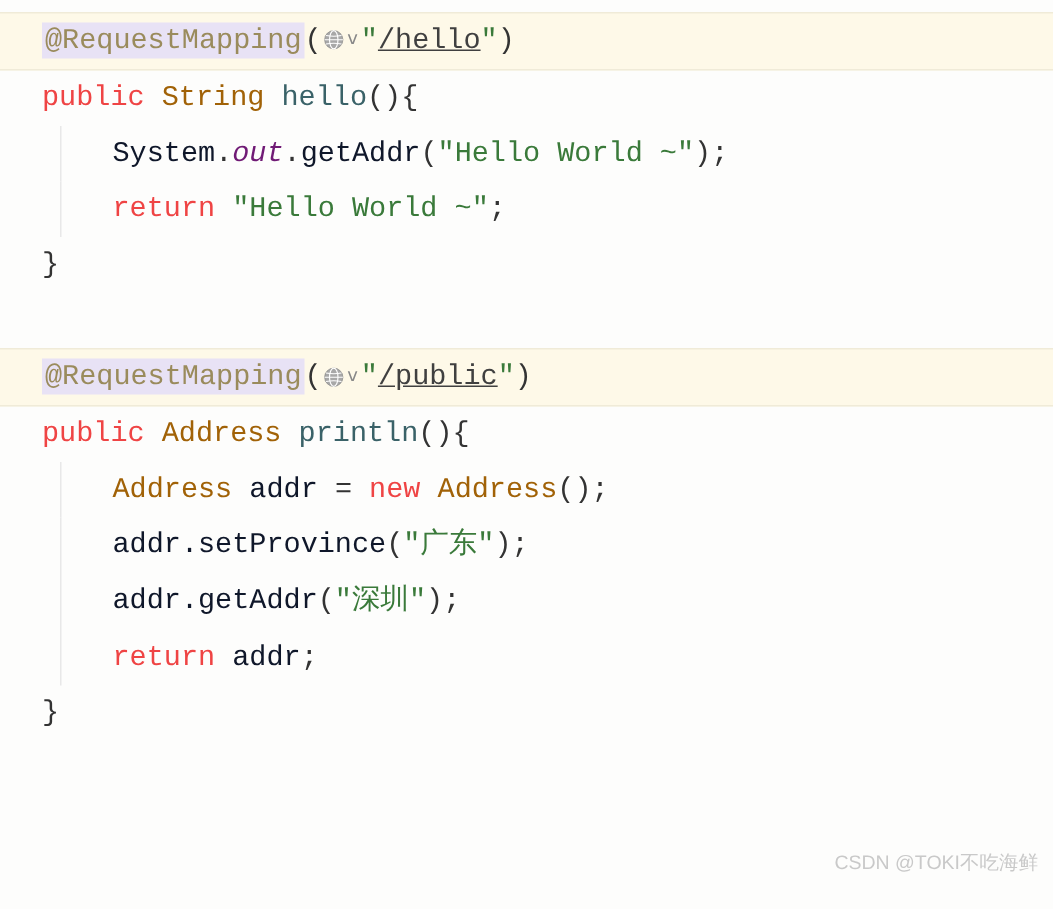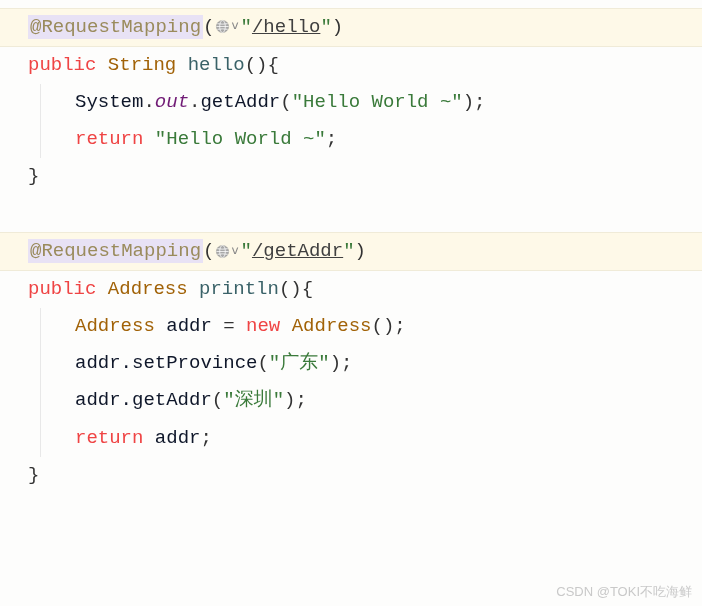--- a/index.html
+++ b/index.html
@@ -61,21 +61,21 @@
       vertical-align: middle;
     }
     .indent-guide {
       border-left: 1px solid #e8e8e8;
       margin-left: 12px;
       padding-left: 34px;
       display: inline-block;
     }
     .watermark {
       position: absolute;
-      bottom: 2px;
+      bottom: 19px;
       right: 10px;
       font-size: 13px;
       color: #c9c9c9;
       font-family: Arial, sans-serif;
     }
   </style>
 </head>
 <body>
 
 <div class="code-line annotation-line"><span class="highlight-bg"><span class="annotation">@RequestMapping</span></span><span class="paren">(</span><span class="globe-icon"><svg viewBox="0 0 16 16">
@@ -89,21 +89,21 @@
 <div class="code-line"><span class="indent-guide"><span class="identifier">System</span><span class="operator">.</span><span class="static-field">out</span><span class="operator">.</span><span class="identifier">getAddr</span><span class="paren">(</span><span class="string">"Hello World ~"</span><span class="paren">);</span></span></div>
 <div class="code-line"><span class="indent-guide"><span class="keyword">return</span> <span class="string">"Hello World ~"</span><span class="operator">;</span></span></div>
 <div class="code-line"><span class="paren">}</span></div>
 <div class="code-line"> </div>
 <div class="code-line annotation-line"><span class="highlight-bg"><span class="annotation">@RequestMapping</span></span><span class="paren">(</span><span class="globe-icon"><svg viewBox="0 0 16 16">
         <circle cx="8" cy="8" r="6.5" fill="#a8a8a8" stroke="#888" stroke-width="0.5"></circle>
         <ellipse cx="8" cy="8" rx="3" ry="6.5" fill="none" stroke="#fff" stroke-width="0.8"></ellipse>
         <line x1="1.5" y1="8" x2="14.5" y2="8" stroke="#fff" stroke-width="0.8"></line>
         <path d="M2.5 5 Q8 6 13.5 5" fill="none" stroke="#fff" stroke-width="0.8"></path>
         <path d="M2.5 11 Q8 10 13.5 11" fill="none" stroke="#fff" stroke-width="0.8"></path>
-      </svg></span><span class="chevron">ⅴ</span><span class="string">"</span><span class="url-path">/getAddr</span><span class="string">"</span><span class="paren">)</span></div>
+      </svg></span><span class="chevron">ⅴ</span><span class="string">"</span><span class="url-path">/public</span><span class="string">"</span><span class="paren">)</span></div>
 <div class="code-line"><span class="keyword">public</span> <span class="type">Address</span> <span class="method-name">println</span><span class="paren">(){</span></div>
 <div class="code-line"><span class="indent-guide"><span class="type">Address</span> <span class="identifier">addr</span> <span class="operator">=</span> <span class="keyword">new</span> <span class="type">Address</span><span class="paren">();</span></span></div>
 <div class="code-line"><span class="indent-guide"><span class="identifier">addr.setProvince</span><span class="paren">(</span><span class="string">"广东"</span><span class="paren">);</span></span></div>
 <div class="code-line"><span class="indent-guide"><span class="identifier">addr.getAddr</span><span class="paren">(</span><span class="string">"深圳"</span><span class="paren">);</span></span></div>
 <div class="code-line"><span class="indent-guide"><span class="keyword">return</span> <span class="identifier">addr</span><span class="operator">;</span></span></div>
 <div class="code-line"><span class="paren">}</span></div>
 
 <div class="watermark">CSDN @TOKI不吃海鲜</div>
 
 </body></html>

